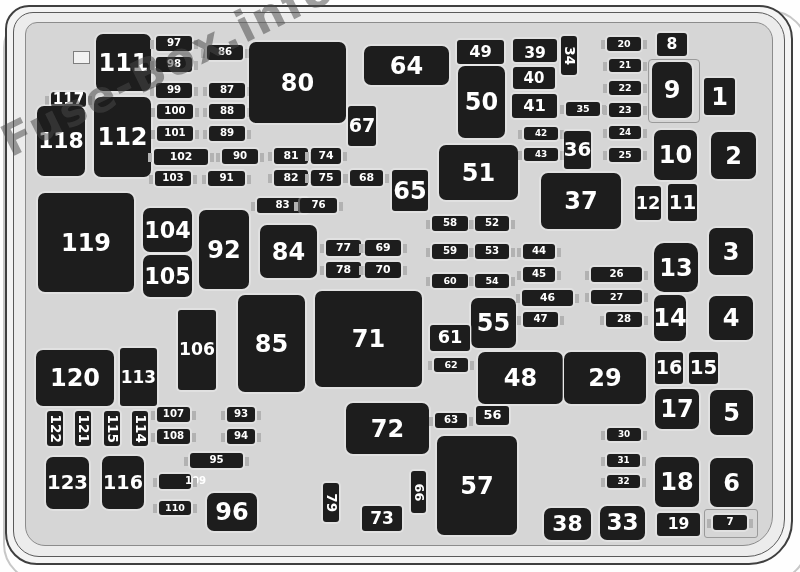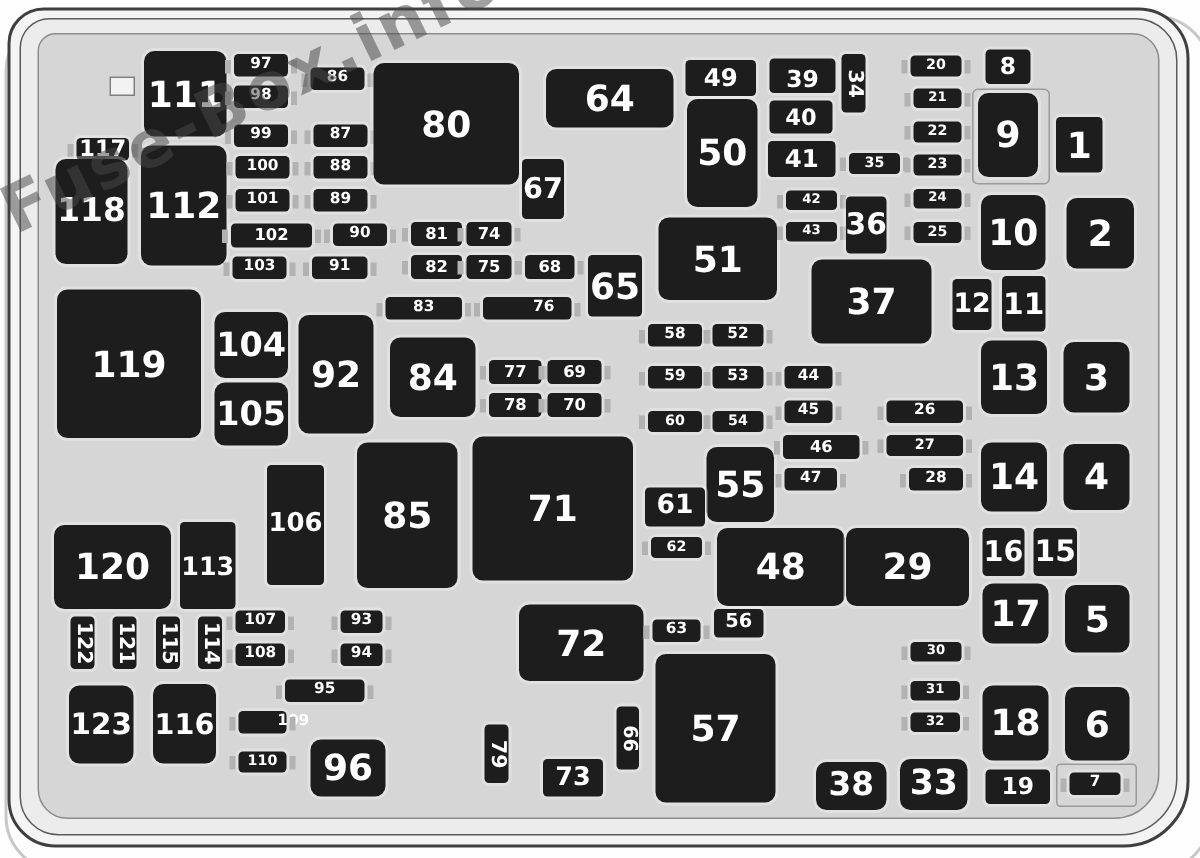--- a/index.html
+++ b/index.html
@@ -164,21 +164,21 @@
         </div>
         <div class="box sm" style="left: 285px; top: 147px; width: 30px; height: 16px;">
           <span style="font-size: 10.9px;">75</span>
         </div>
         <div class="box sm" style="left: 324px; top: 147px; width: 33px; height: 16px;">
           <span style="font-size: 10.9px;">68</span>
         </div>
         <div class="box sm" style="left: 231px; top: 175px; width: 51px; height: 15px;">
           <span style="font-size: 10.2px; text-align: right;">83</span>
         </div>
-        <div class="box sm" style="left: 296px; top: 175px; width: 37px; height: 15px; padding-left: 22px;">
+        <div class="box sm" style="left: 274px; top: 175px; width: 37px; height: 15px;">
           <span style="font-size: 10.2px;">76</span>
         </div>
         <div class="box" style="left: 366px; top: 147px; width: 36px; height: 41px;">
           <span style="font-size: 24px;">65</span>
         </div>
         <div class="box lg" style="left: 234px; top: 202px; width: 57px; height: 53px;">
           <span style="font-size: 24px;">84</span>
         </div>
         <div class="box sm" style="left: 300px; top: 217px; width: 35px; height: 16px;">
           <span style="font-size: 10.9px;">77</span>
@@ -299,21 +299,21 @@
         </div>
         <div class="box lg" style="left: 515px; top: 150px; width: 80px; height: 56px;">
           <span style="font-size: 24px;">37</span>
         </div>
         <div class="box" style="left: 609px; top: 163px; width: 26px; height: 34px;">
           <span style="font-size: 17.8px;">12</span>
         </div>
         <div class="box" style="left: 642px; top: 161px; width: 29px; height: 37px;">
           <span style="font-size: 19.8px;">11</span>
         </div>
-        <div class="box lg" style="left: 628px; top: 204px; width: 44px; height: 49px;">
+        <div class="box lg" style="left: 628px; top: 220px; width: 44px; height: 49px; border-radius: 10px;">
           <span style="font-size: 24px;">13</span>
         </div>
         <div class="box lg" style="left: 683px; top: 205px; width: 44px; height: 47px;">
           <span style="font-size: 24px;">3</span>
         </div>
         <div class="box sm" style="left: 497px; top: 221px; width: 32px; height: 15px;">
           <span style="font-size: 10.2px;">44</span>
         </div>
         <div class="box sm" style="left: 497px; top: 244px; width: 32px; height: 15px;">
           <span style="font-size: 10.2px;">45</span>
@@ -326,21 +326,21 @@
         </div>
         <div class="box sm" style="left: 565px; top: 244px; width: 51px; height: 15px;">
           <span style="font-size: 10.2px;">26</span>
         </div>
         <div class="box sm" style="left: 565px; top: 267px; width: 51px; height: 14px;">
           <span style="font-size: 9.5px;">27</span>
         </div>
         <div class="box sm" style="left: 580px; top: 289px; width: 36px; height: 15px;">
           <span style="font-size: 10.2px;">28</span>
         </div>
-        <div class="box lg" style="left: 628px; top: 272px; width: 44px; height: 46px;">
+        <div class="box lg" style="left: 628px; top: 272px; width: 32px; height: 46px;">
           <span style="font-size: 24px;">14</span>
         </div>
         <div class="box lg" style="left: 683px; top: 273px; width: 44px; height: 44px;">
           <span style="font-size: 24px;">4</span>
         </div>
         <div class="box" style="left: 629px; top: 329px; width: 28px; height: 32px;">
           <span style="font-size: 19.1px;">16</span>
         </div>
         <div class="box" style="left: 663px; top: 329px; width: 29px; height: 32px;">
           <span style="font-size: 19.8px;">15</span>

